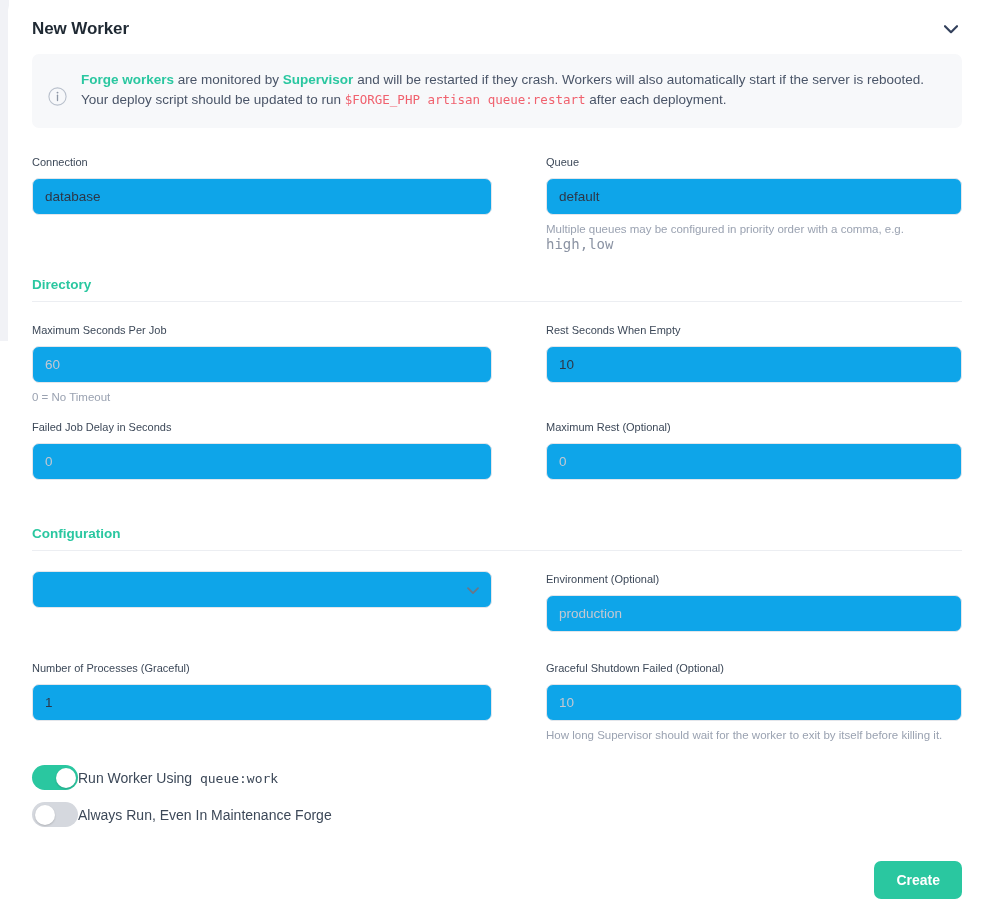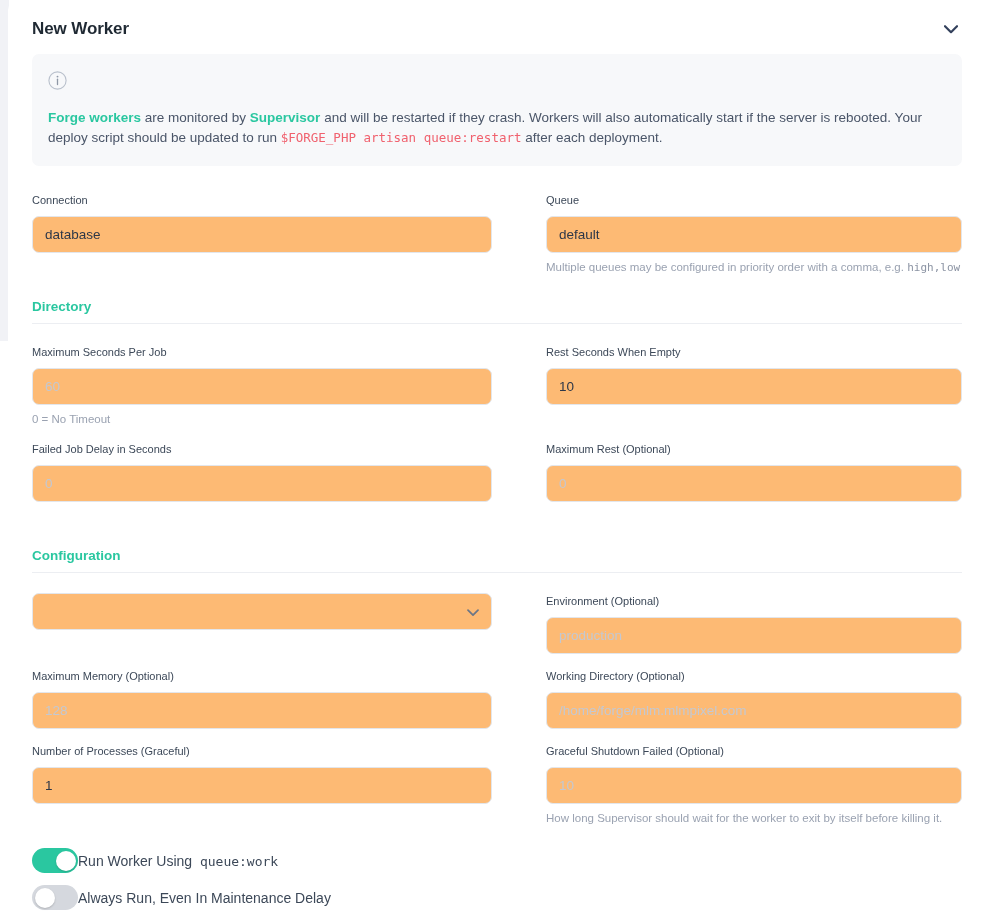--- a/index.html
+++ b/index.html
@@ -50,25 +50,24 @@
     background: none; border: none; padding: 0;
   }
   .chevron-btn svg { display: block; }
 
   .card-body { padding: 0 24px 0 24px; }
 
   .notice {
     background: #f7f8fa;
     border-radius: 7px;
     display: flex;
-    align-items: flex-start;
+    align-items: flex-end;
     gap: 14px;
     padding: 16px 18px 18px 16px;
     margin-bottom: 26px;
-    flex-direction: column;
   }
   .notice-icon {
     flex: 0 0 auto;
     margin-top: 1px;
   }
   .notice-text {
     font-size: 13.5px;
     line-height: 20px;
     color: #4a5568;
   }
@@ -99,33 +98,33 @@
   }
   .input {
     width: 100%;
     height: 37px;
     border: 1px solid #e3e6eb;
     border-radius: 7px;
     padding: 16px 12px;
     font-size: 13.5px;
     color: #2d3748;
     font-family: "Liberation Sans", sans-serif;
-    background: #fdba74;
+    background: #0ea5e9;
     outline: none;
   }
   .input::placeholder { color: #c3c8d2; }
   .help {
     font-size: 11.5px;
     color: #9aa2b1;
     margin-top: 7px;
     line-height: 15px;
   }
   .help .mono {
     font-family: "DejaVu Sans Mono", monospace;
-    font-size: 11px;
+    font-size: 14px;
     color: #8b93a3;
   }
 
   .section-head {
     color: #2ac7a0;
     font-size: 13.5px;
     font-weight: bold;
     margin-bottom: 9px;
   }
   .section-rule {
@@ -296,30 +295,20 @@
           </div>
         </div>
         <div class="field">
           <label class="field-label">Environment (Optional)</label>
           <input class="input" type="text" placeholder="production" style="">
         </div>
       </div>
 
       <div class="spacer-14"></div>
 
-      <div class="grid2">
-        <div class="field">
-          <label class="field-label">Maximum Memory (Optional)</label>
-          <input class="input" type="text" placeholder="128" style="">
-        </div>
-        <div class="field">
-          <label class="field-label">Working Directory (Optional)</label>
-          <input class="input" type="text" placeholder="/home/forge/mlm.mlmpixel.com" style="">
-        </div>
-      </div>
 
       <div class="spacer-14"></div>
 
       <div class="grid2">
         <div class="field">
           <label class="field-label">Number of Processes (Graceful)</label>
           <input class="input" type="text" value="1" style="">
         </div>
         <div class="field">
           <label class="field-label">Graceful Shutdown Failed (Optional)</label>
@@ -334,21 +323,21 @@
         <div class="toggle on">
           <div class="knob"></div>
         </div>
         <div class="toggle-label"><span>Run Worker Using</span>&nbsp; <span class="mono">queue:work</span></div>
       </div>
 
       <div class="toggle-row">
         <div class="toggle">
           <div class="knob"></div>
         </div>
-        <div class="toggle-label">Always Run, Even In Maintenance Delay</div>
+        <div class="toggle-label">Always Run, Even In Maintenance Forge</div>
       </div>
 
       <div class="footer-actions">
         <button class="btn-primary">Create</button>
       </div>
 
     </div>
   </div>
 </div>
 

